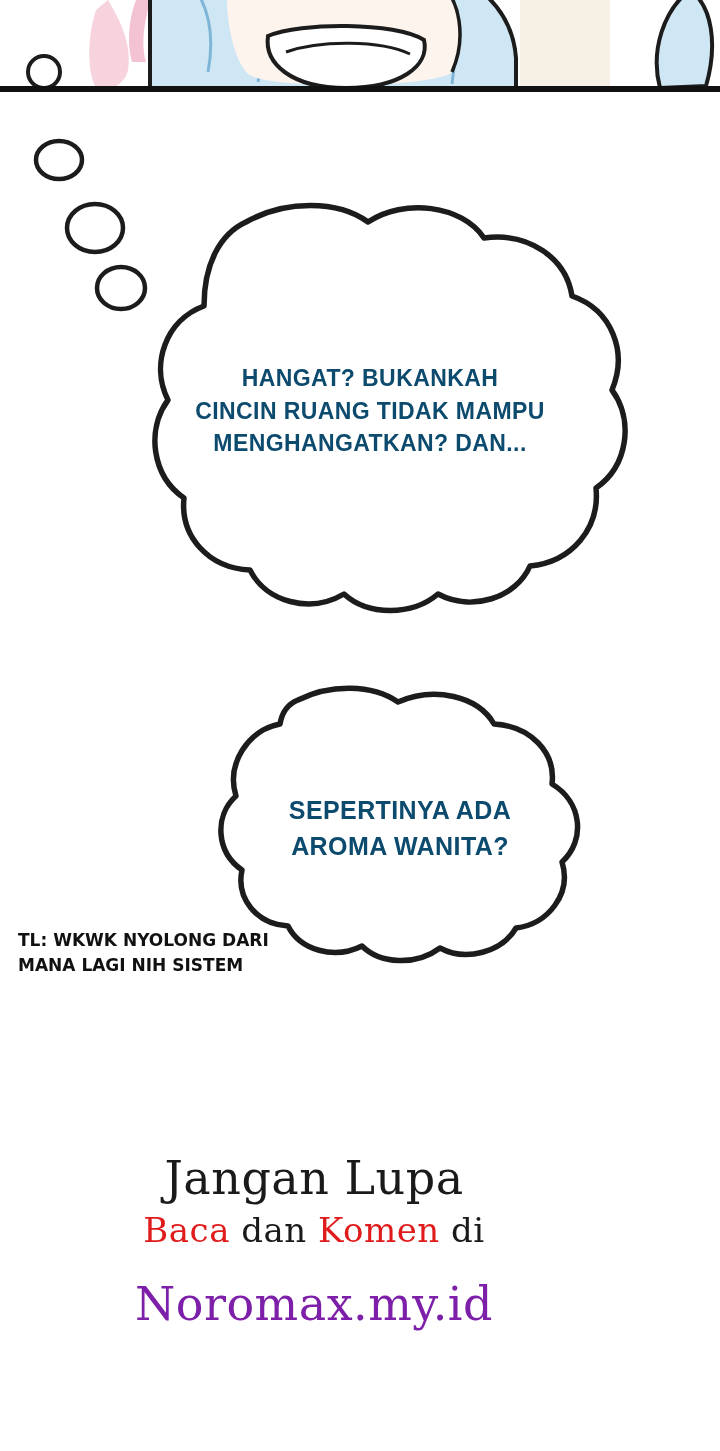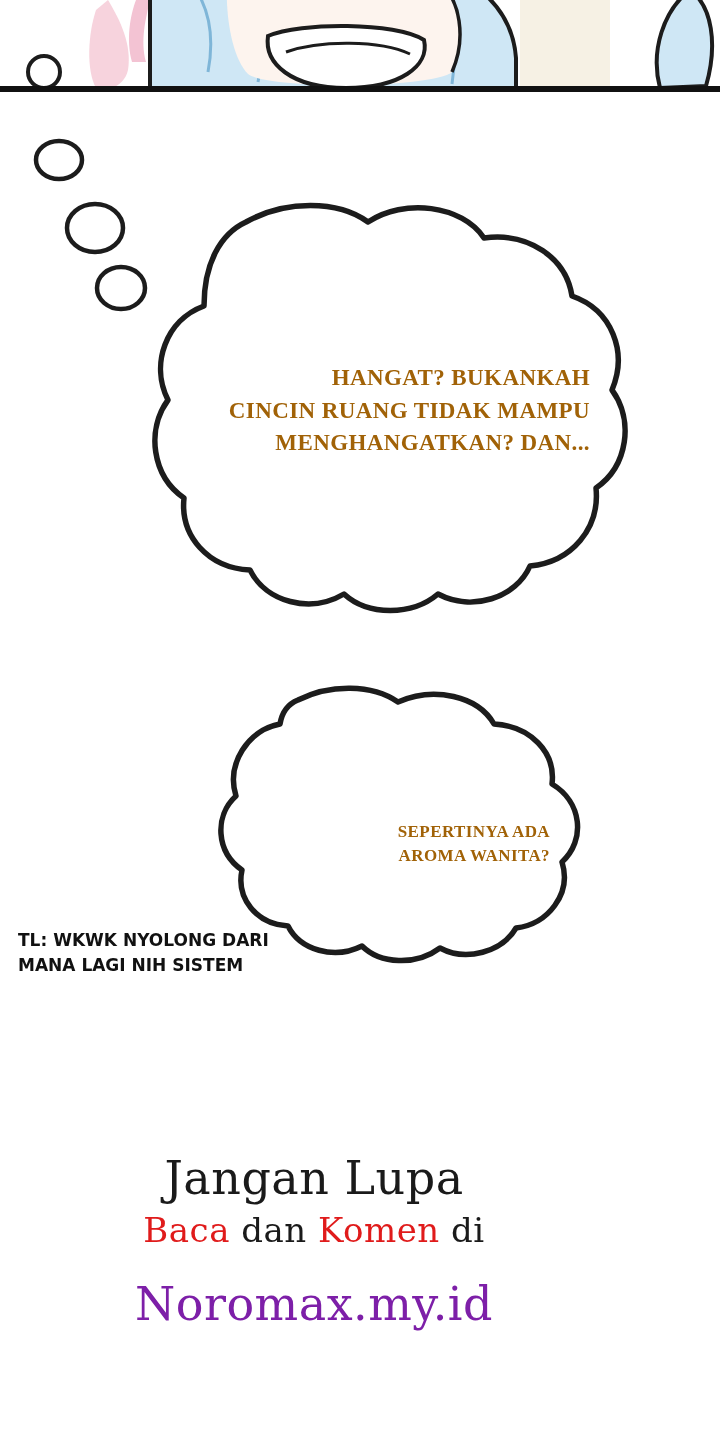--- a/index.html
+++ b/index.html
@@ -33,40 +33,40 @@
   }
   .top-panel .panel-bg {
     position: absolute;
     inset: 0;
     background: #fdfdfd;
   }
 
   
   .bubble-text {
     position: absolute;
-    text-align: right;
-    font-family: Liberation Serif, serif;
+    text-align: center;
+    font-family: Liberation Sans, sans-serif;
     font-weight: 700;
-    color: #a16207;
+    color: #0c4a6e;
     letter-spacing: 0.4px;
     line-height: 1.42;
     white-space: pre-line;
   }
 
   #bubble1-text {
     left: 150px;
     top: 362px;
     width: 440px;
     font-size: 23px;
   }
   #bubble2-text {
     left: 250px;
-    top: 820px;
+    top: 793px;
     width: 300px;
-    font-size: 17px;
+    font-size: 25px;
   }
 
   
   #tl-note {
     position: absolute;
     left: 18px;
     top: 928px;
     width: 260px;
     font-family: "DejaVu Sans", sans-serif;
     font-weight: 700;

